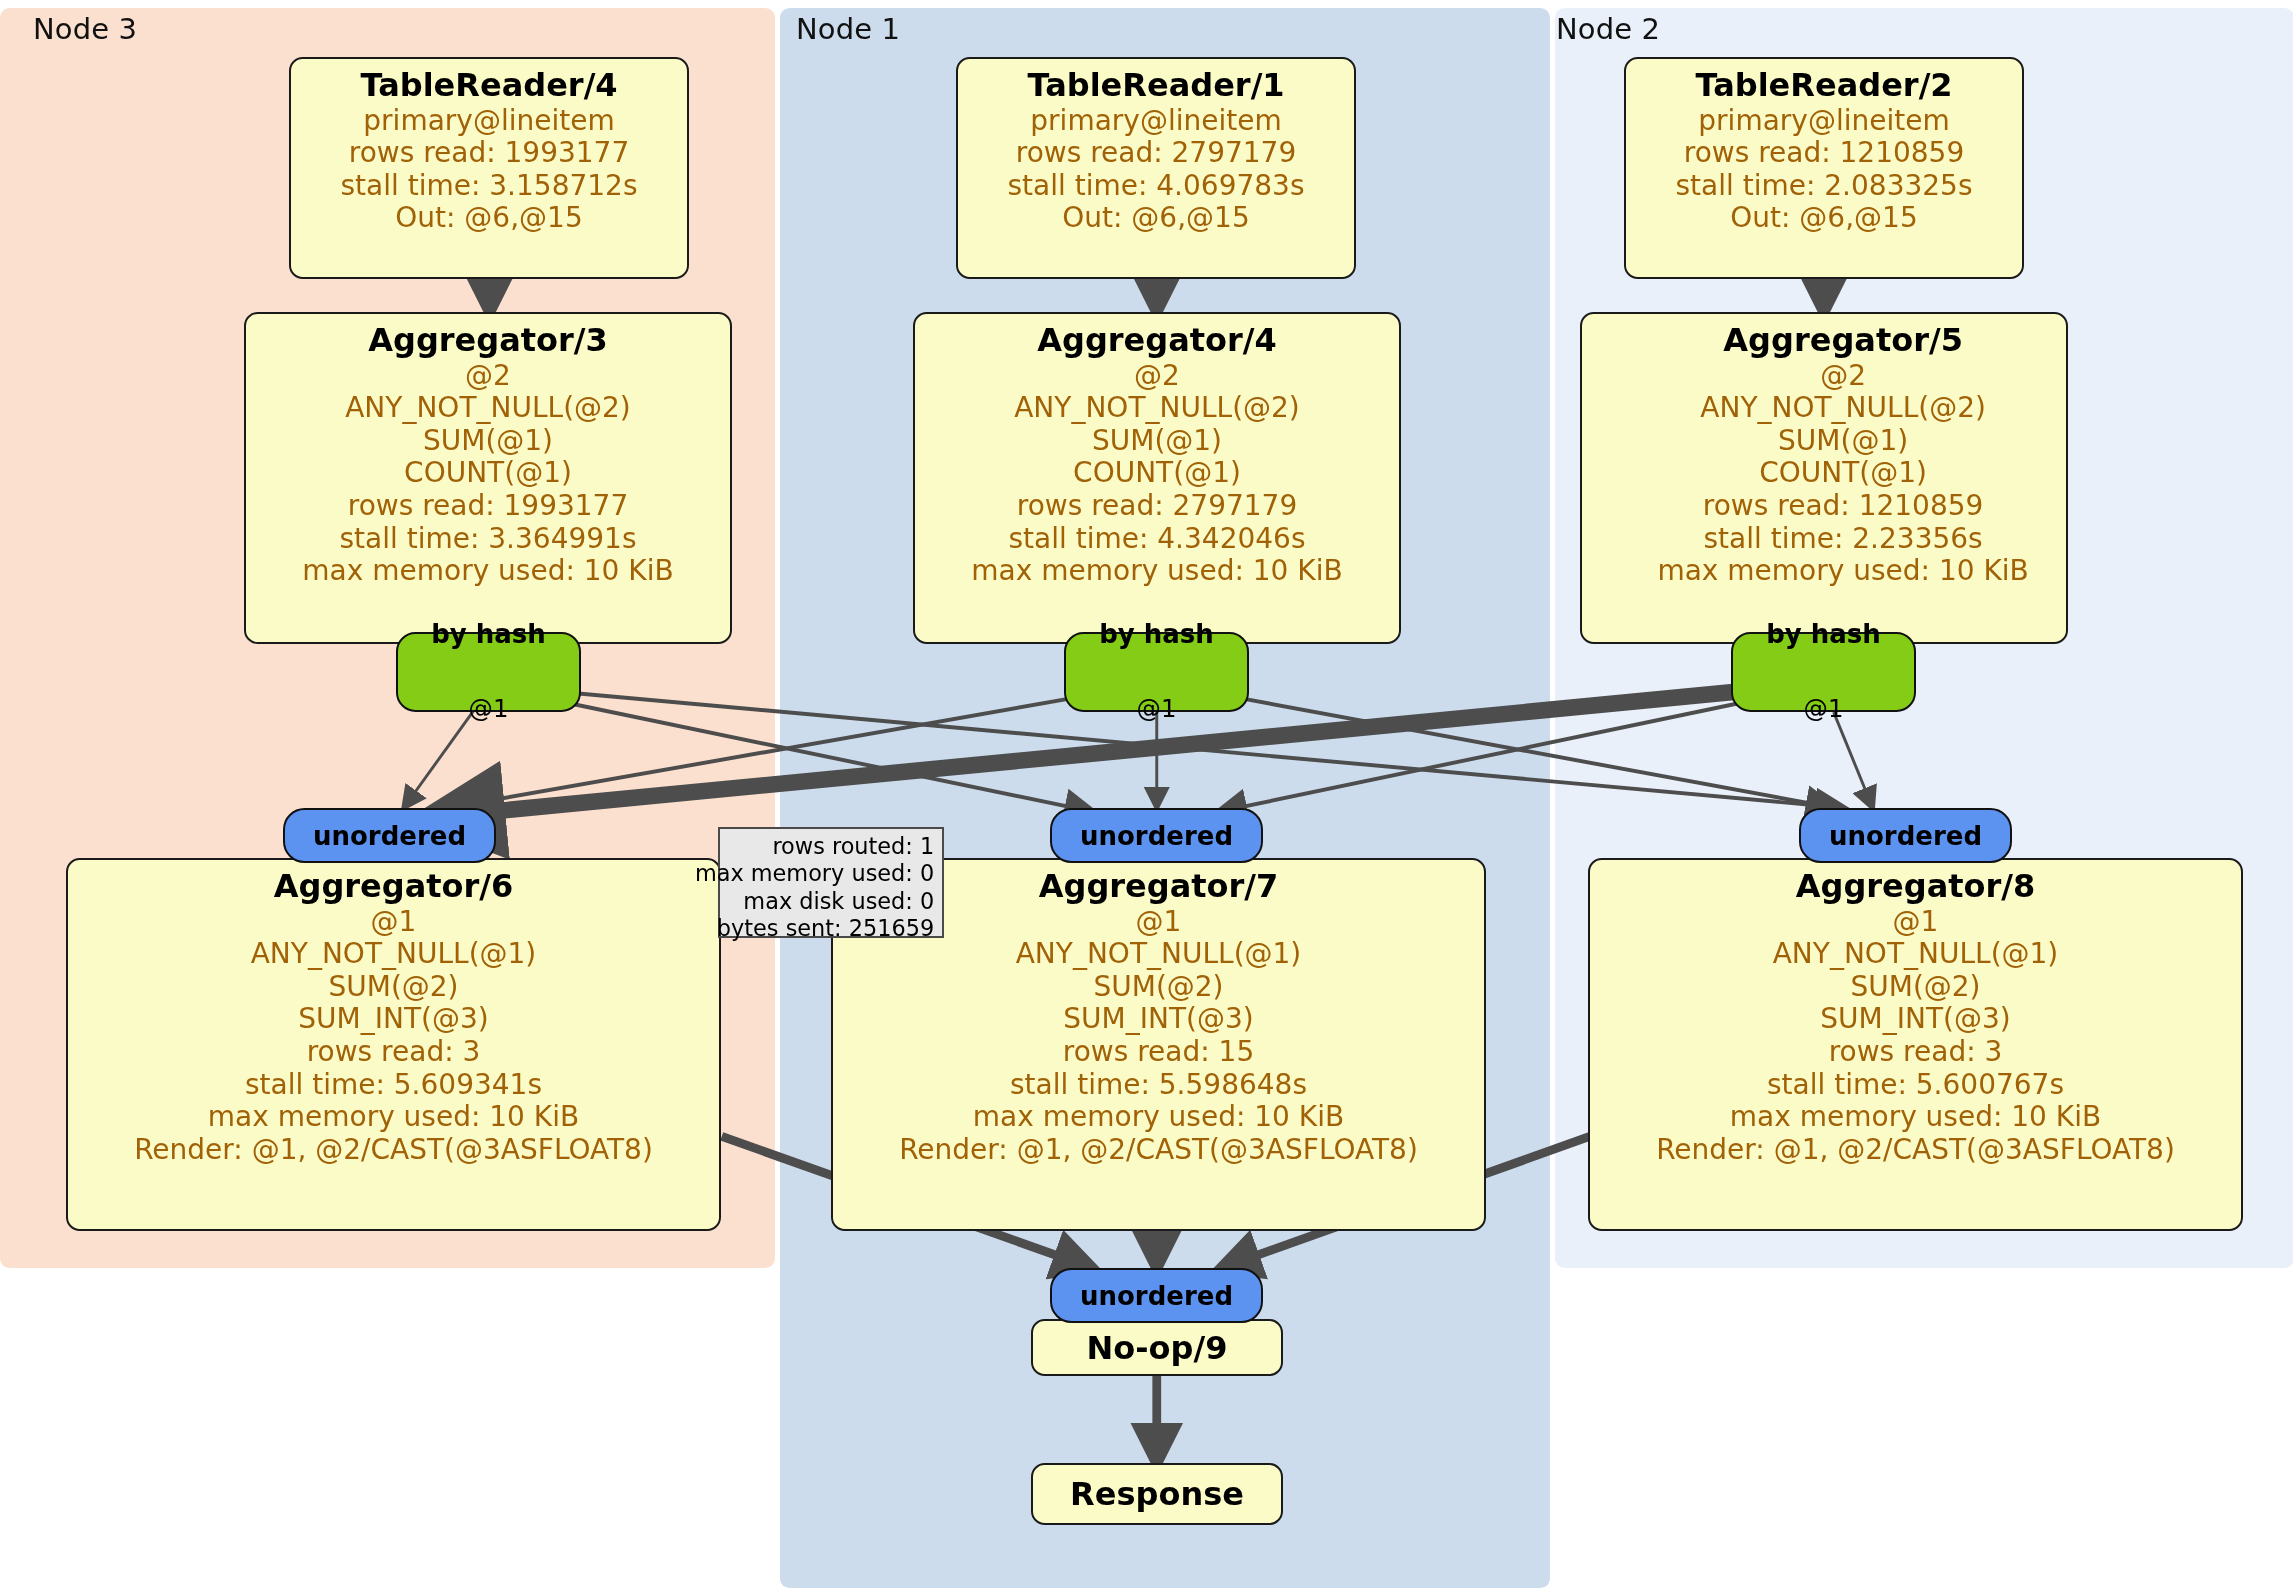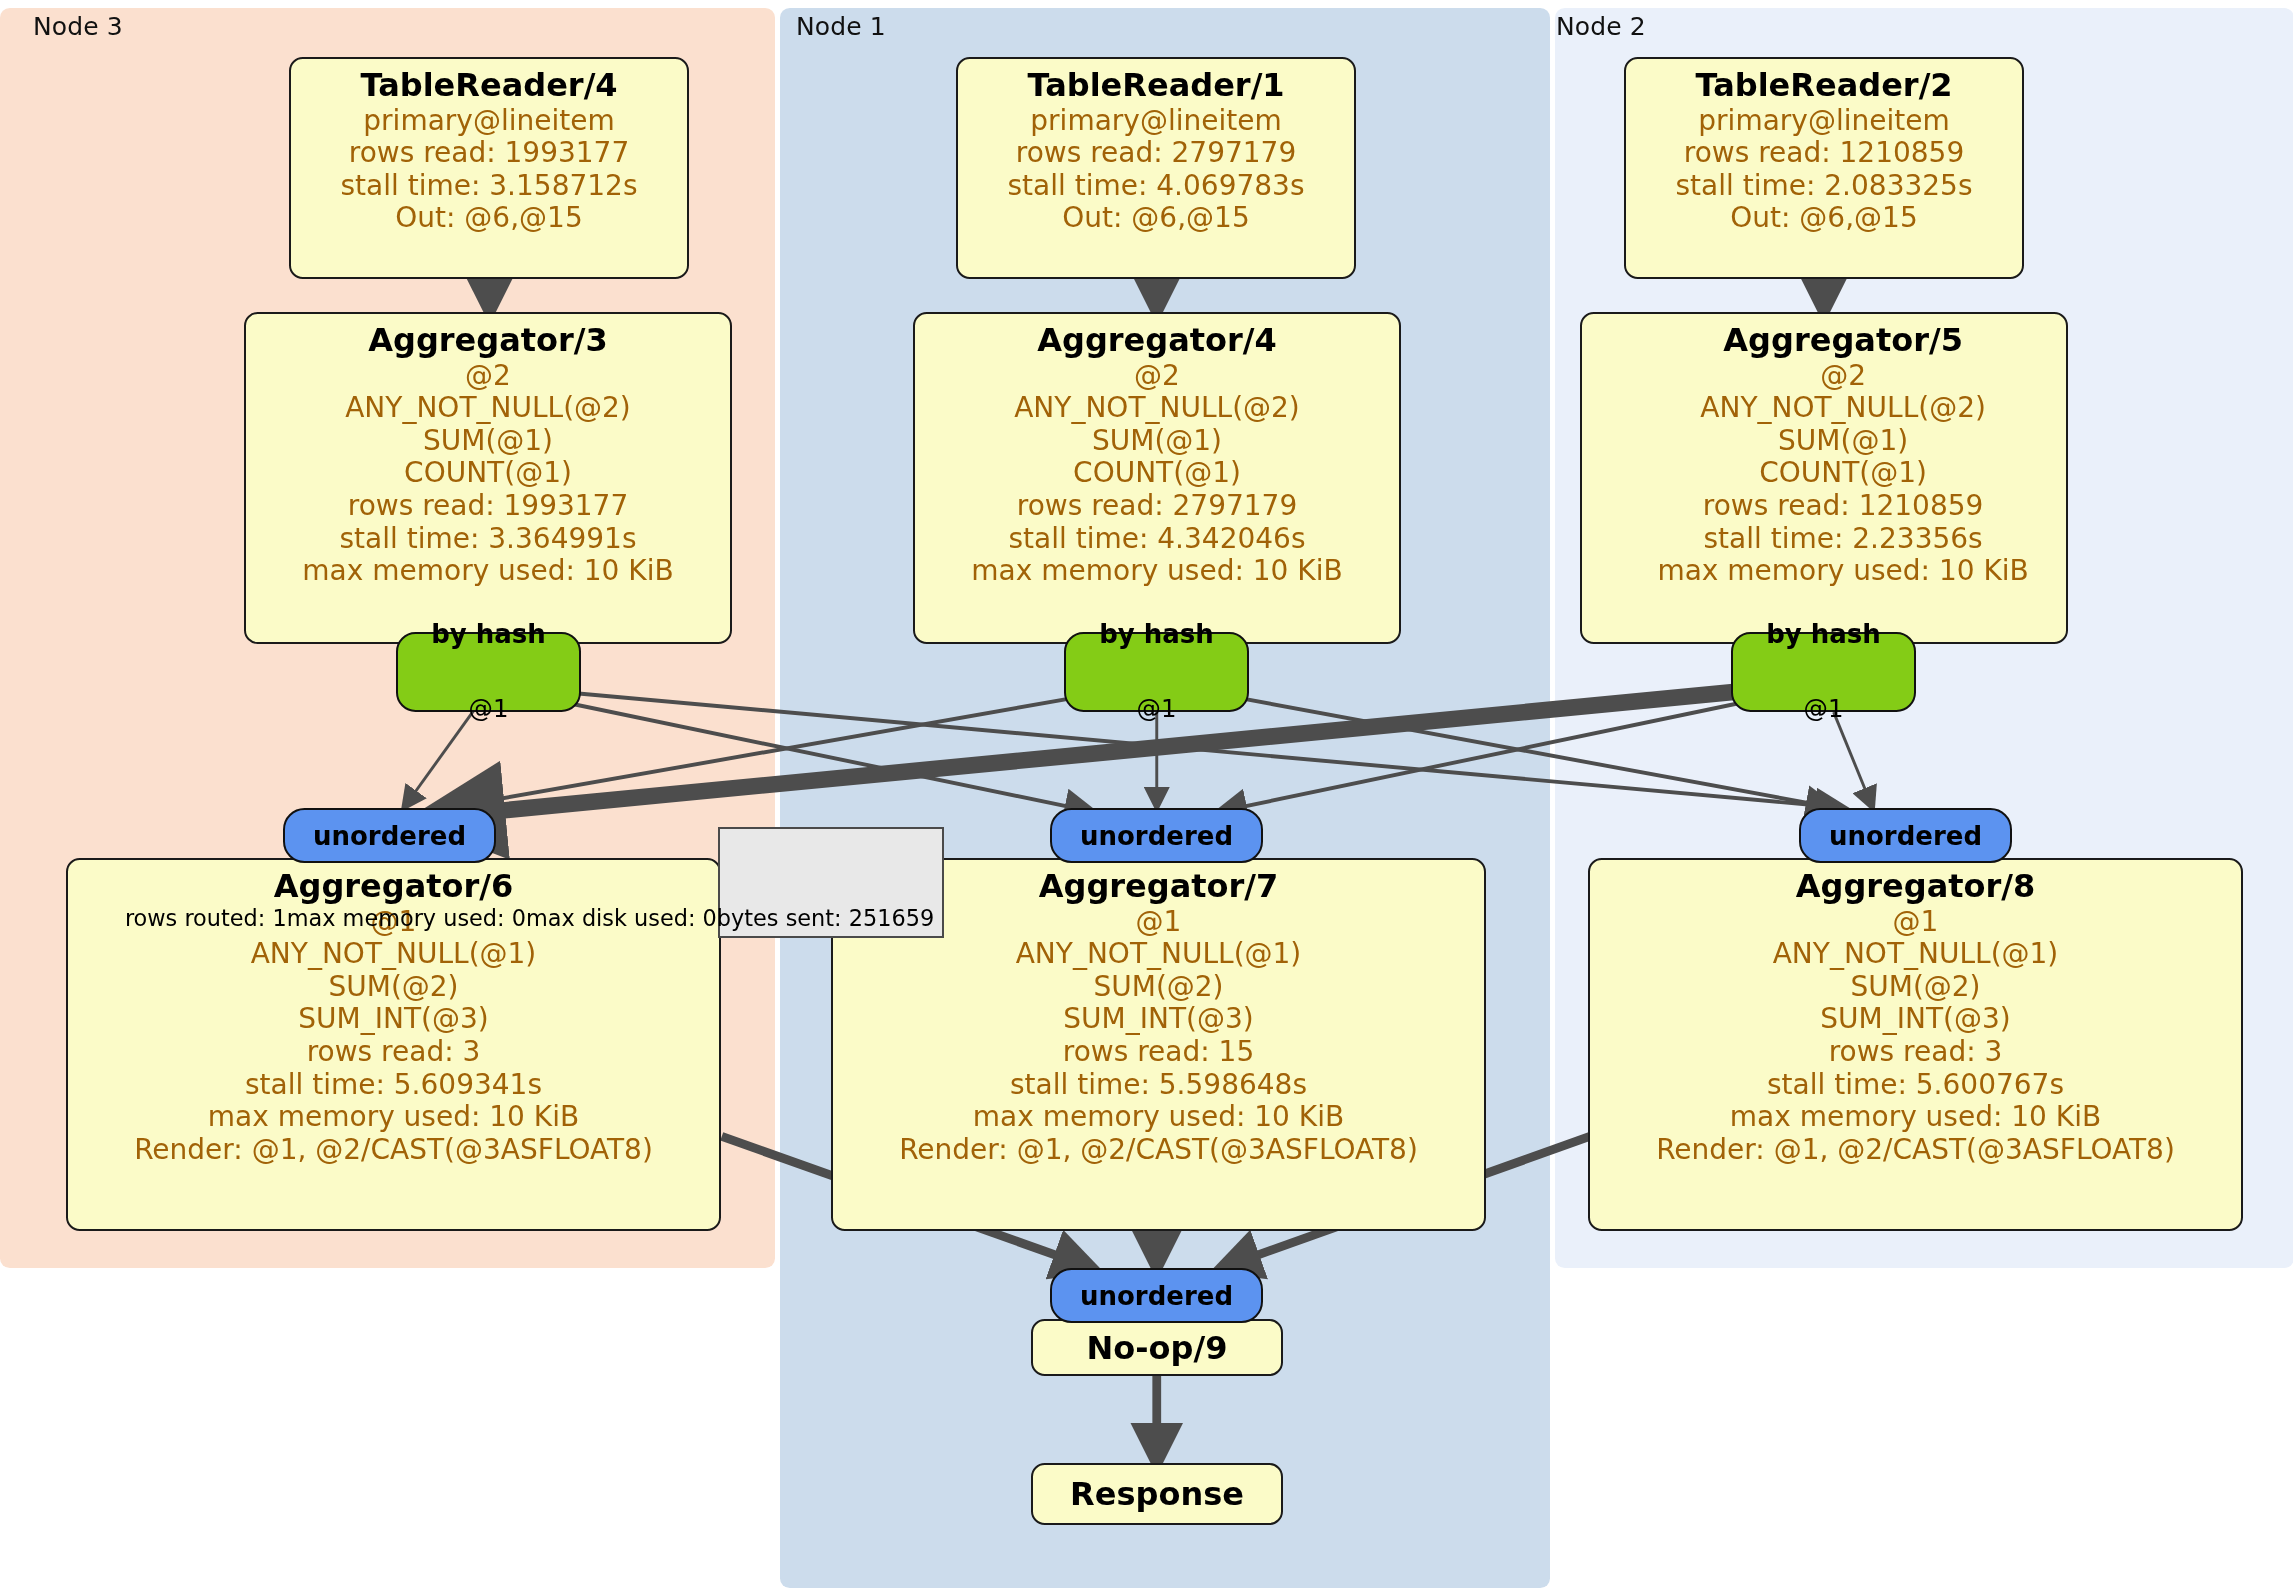--- a/index.html
+++ b/index.html
@@ -1,21 +1,21 @@
 <!DOCTYPE html>
 <html><head>
 <meta charset="utf-8">
 <style>
   html,body{margin:0;padding:0;background:#ffffff;}
   body{font-family:"DejaVu Sans","Liberation Sans",sans-serif;}
   #stage{position:relative;width:2294px;height:1596px;overflow:hidden;background:#fff;}
 
   
   .panel{position:absolute;border-radius:9.8px;}
-  .panel-label{position:absolute;font-size:25px;color:#111;letter-spacing:0.1px;white-space:nowrap;}
+  .panel-label{position:absolute;font-size:29px;color:#111;letter-spacing:0.1px;white-space:nowrap;}
 
   
   #edges{position:absolute;left:0;top:0;width:2294px;height:1596px;}
 
   
   .opbox{position:absolute;background:#fbfbc8;border:2.9px solid #1a1a1a;border-radius:13.7px;
          box-sizing:border-box;display:flex;flex-direction:column;align-items:center;
          justify-content:flex-start;padding:7.8px 9.8px 9.8px 9.8px;}
   .opbox .title{font-weight:bold;font-size:32px;line-height:1.18;color:#000;white-space:nowrap;}
   .opbox .line{font-size:28px;line-height:1.165;color:#a16207;white-space:nowrap;}
@@ -30,21 +30,21 @@
           justify-content:center;z-index:6;gap:48px;}
   .router .r-title{font-weight:bold;font-size:26px;line-height:1.05;color:#000;}
   .router .r-sub{font-size:24.4px;line-height:1.1;color:#000;}
 
   .pill{position:absolute;background:#5c93f0;border:2.9px solid #111;border-radius:21.5px;
         box-sizing:border-box;display:flex;align-items:center;justify-content:center;z-index:6;}
   .pill span{font-weight:bold;font-size:26px;color:#000;white-space:nowrap;}
 
   
   .stats{position:absolute;background:#e8e8e8;border:2px solid #4a4a4a;box-sizing:border-box;
-         display:flex;flex-direction:row;align-items:flex-end;justify-content:flex-end;
+         display:flex;flex-direction:column;align-items:flex-end;justify-content:flex-start;
          padding:3.9px 7.8px;z-index:9;}
   .stats div{font-size:22.4px;line-height:1.22;color:#000;white-space:nowrap;}
 </style>
 </head>
 <body>
 
 <div id="stage">
 
   <div class="panel" style="left:0px;top:7.8px;width:775px;height:1260px;background:#fbe0cf;"></div>
   <div class="panel-label" style="left:33px;top:11.7px;">Node 3</div>

